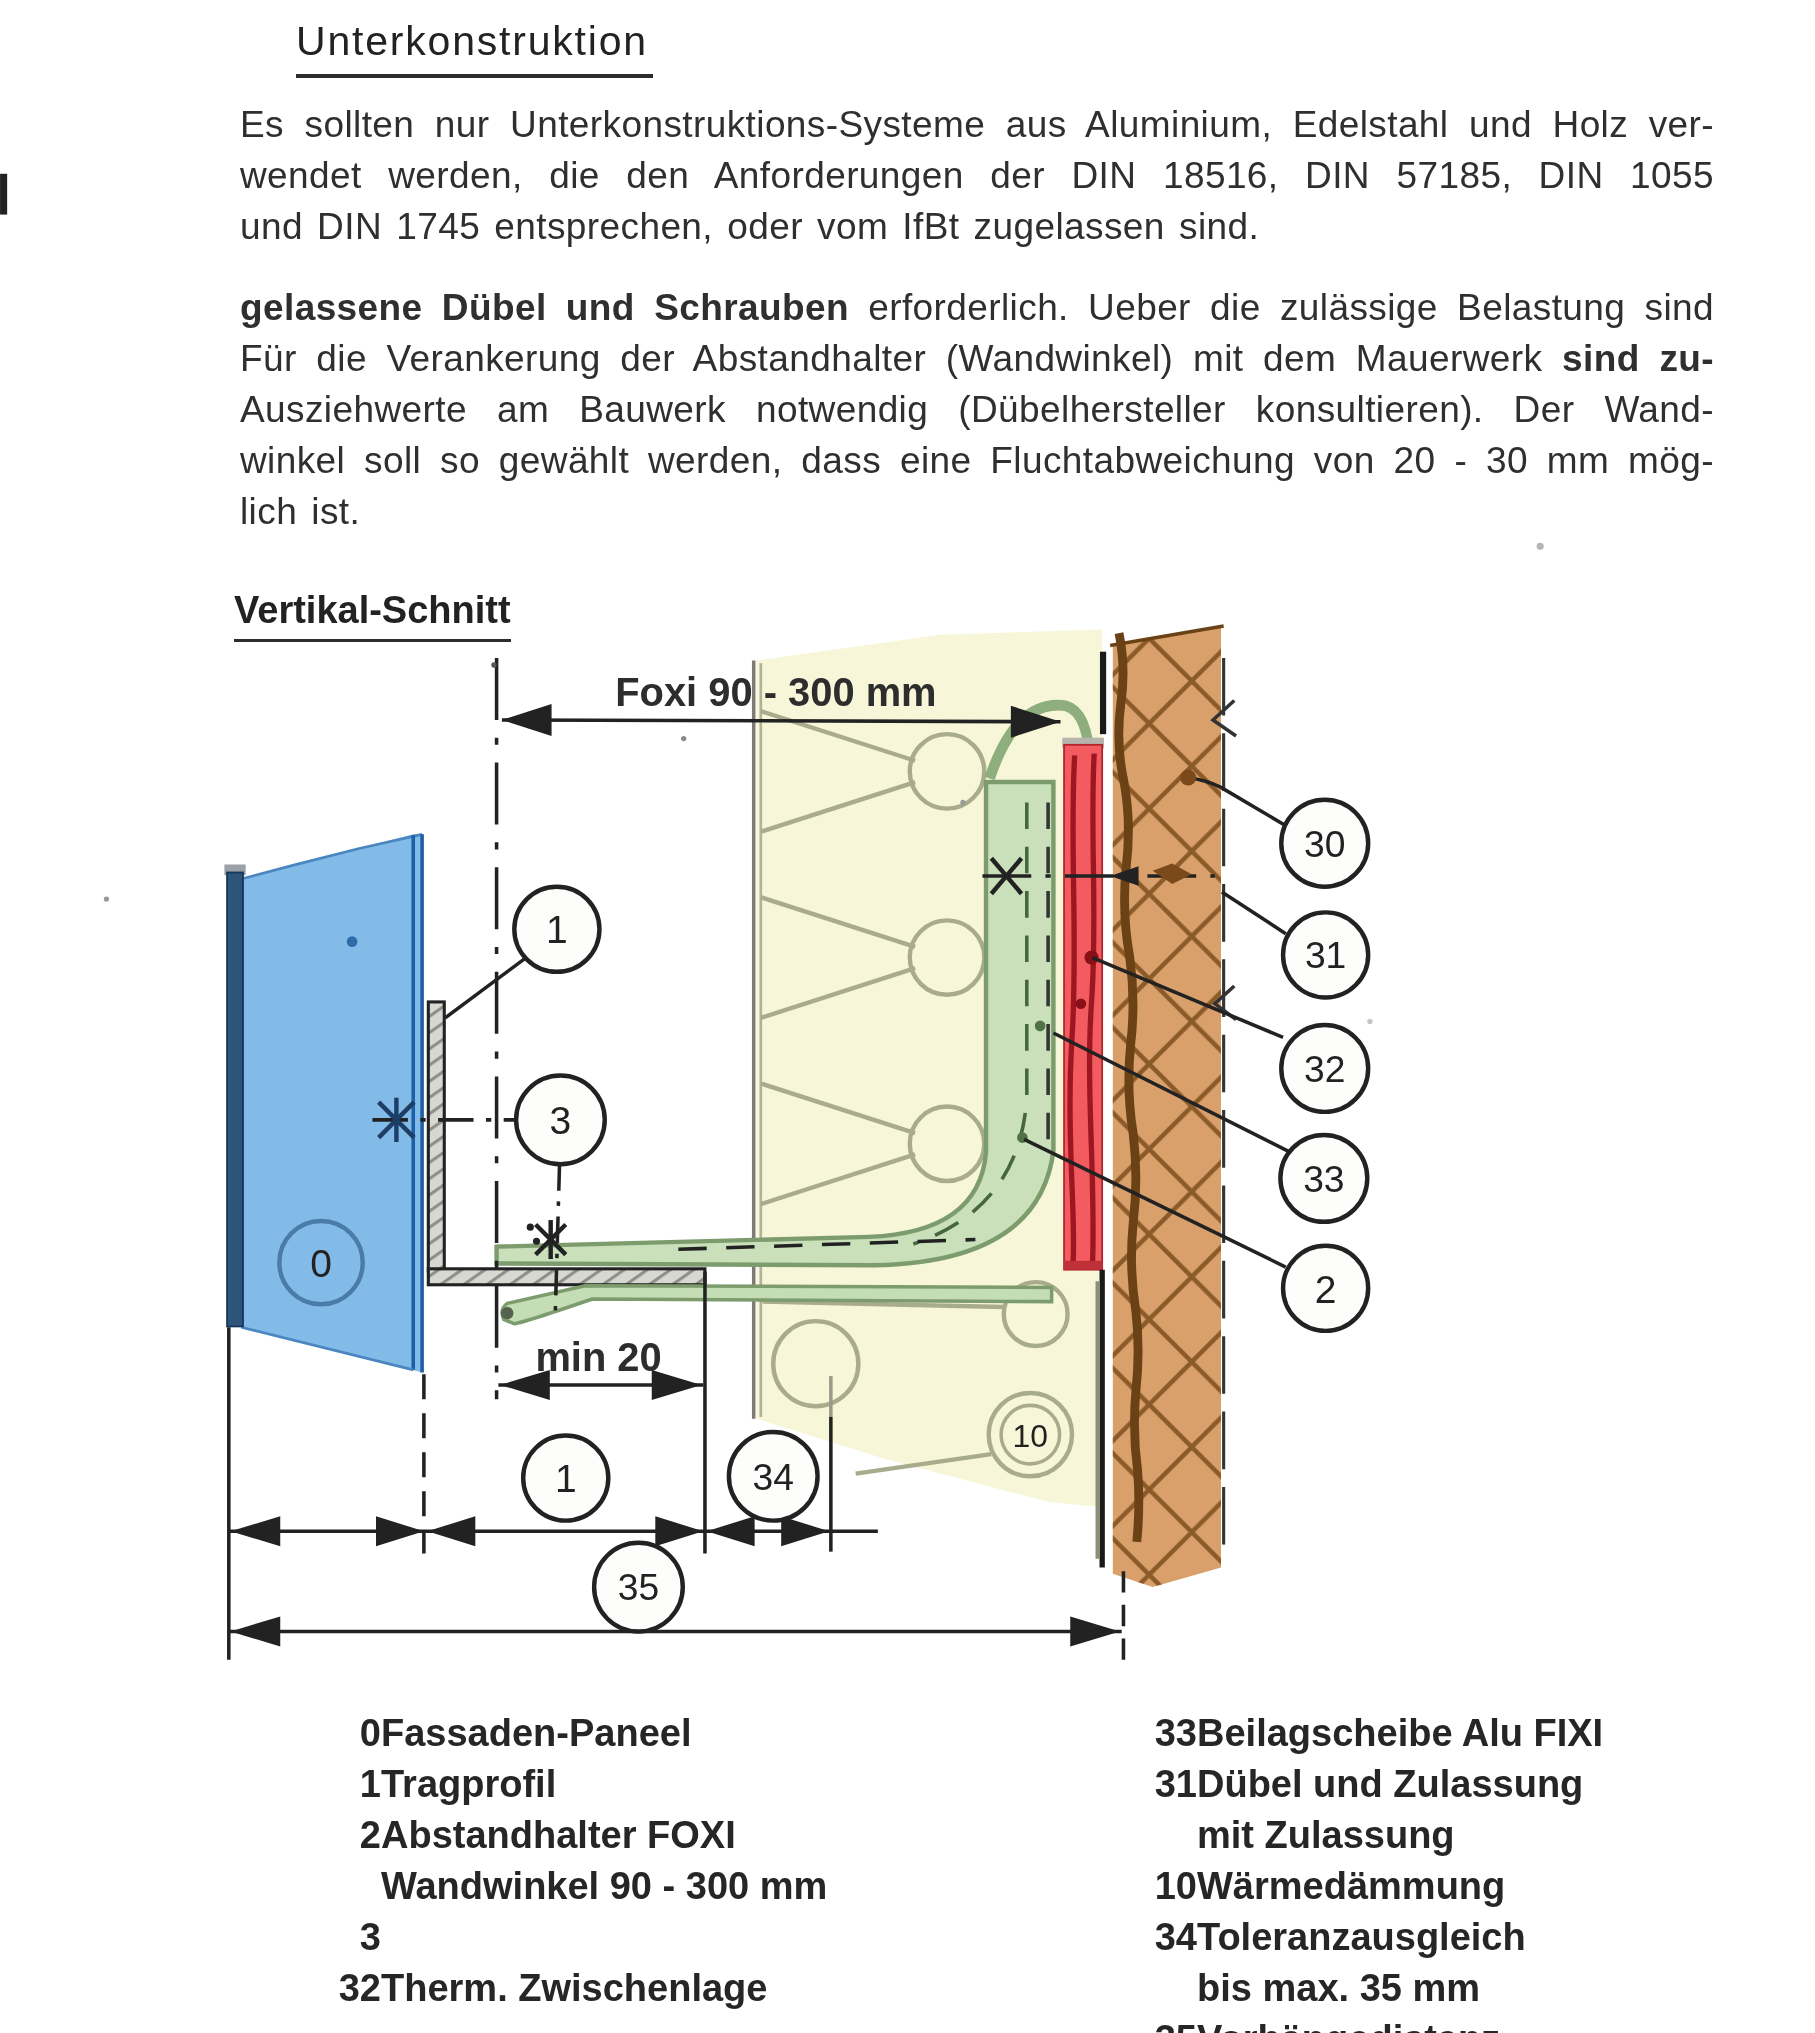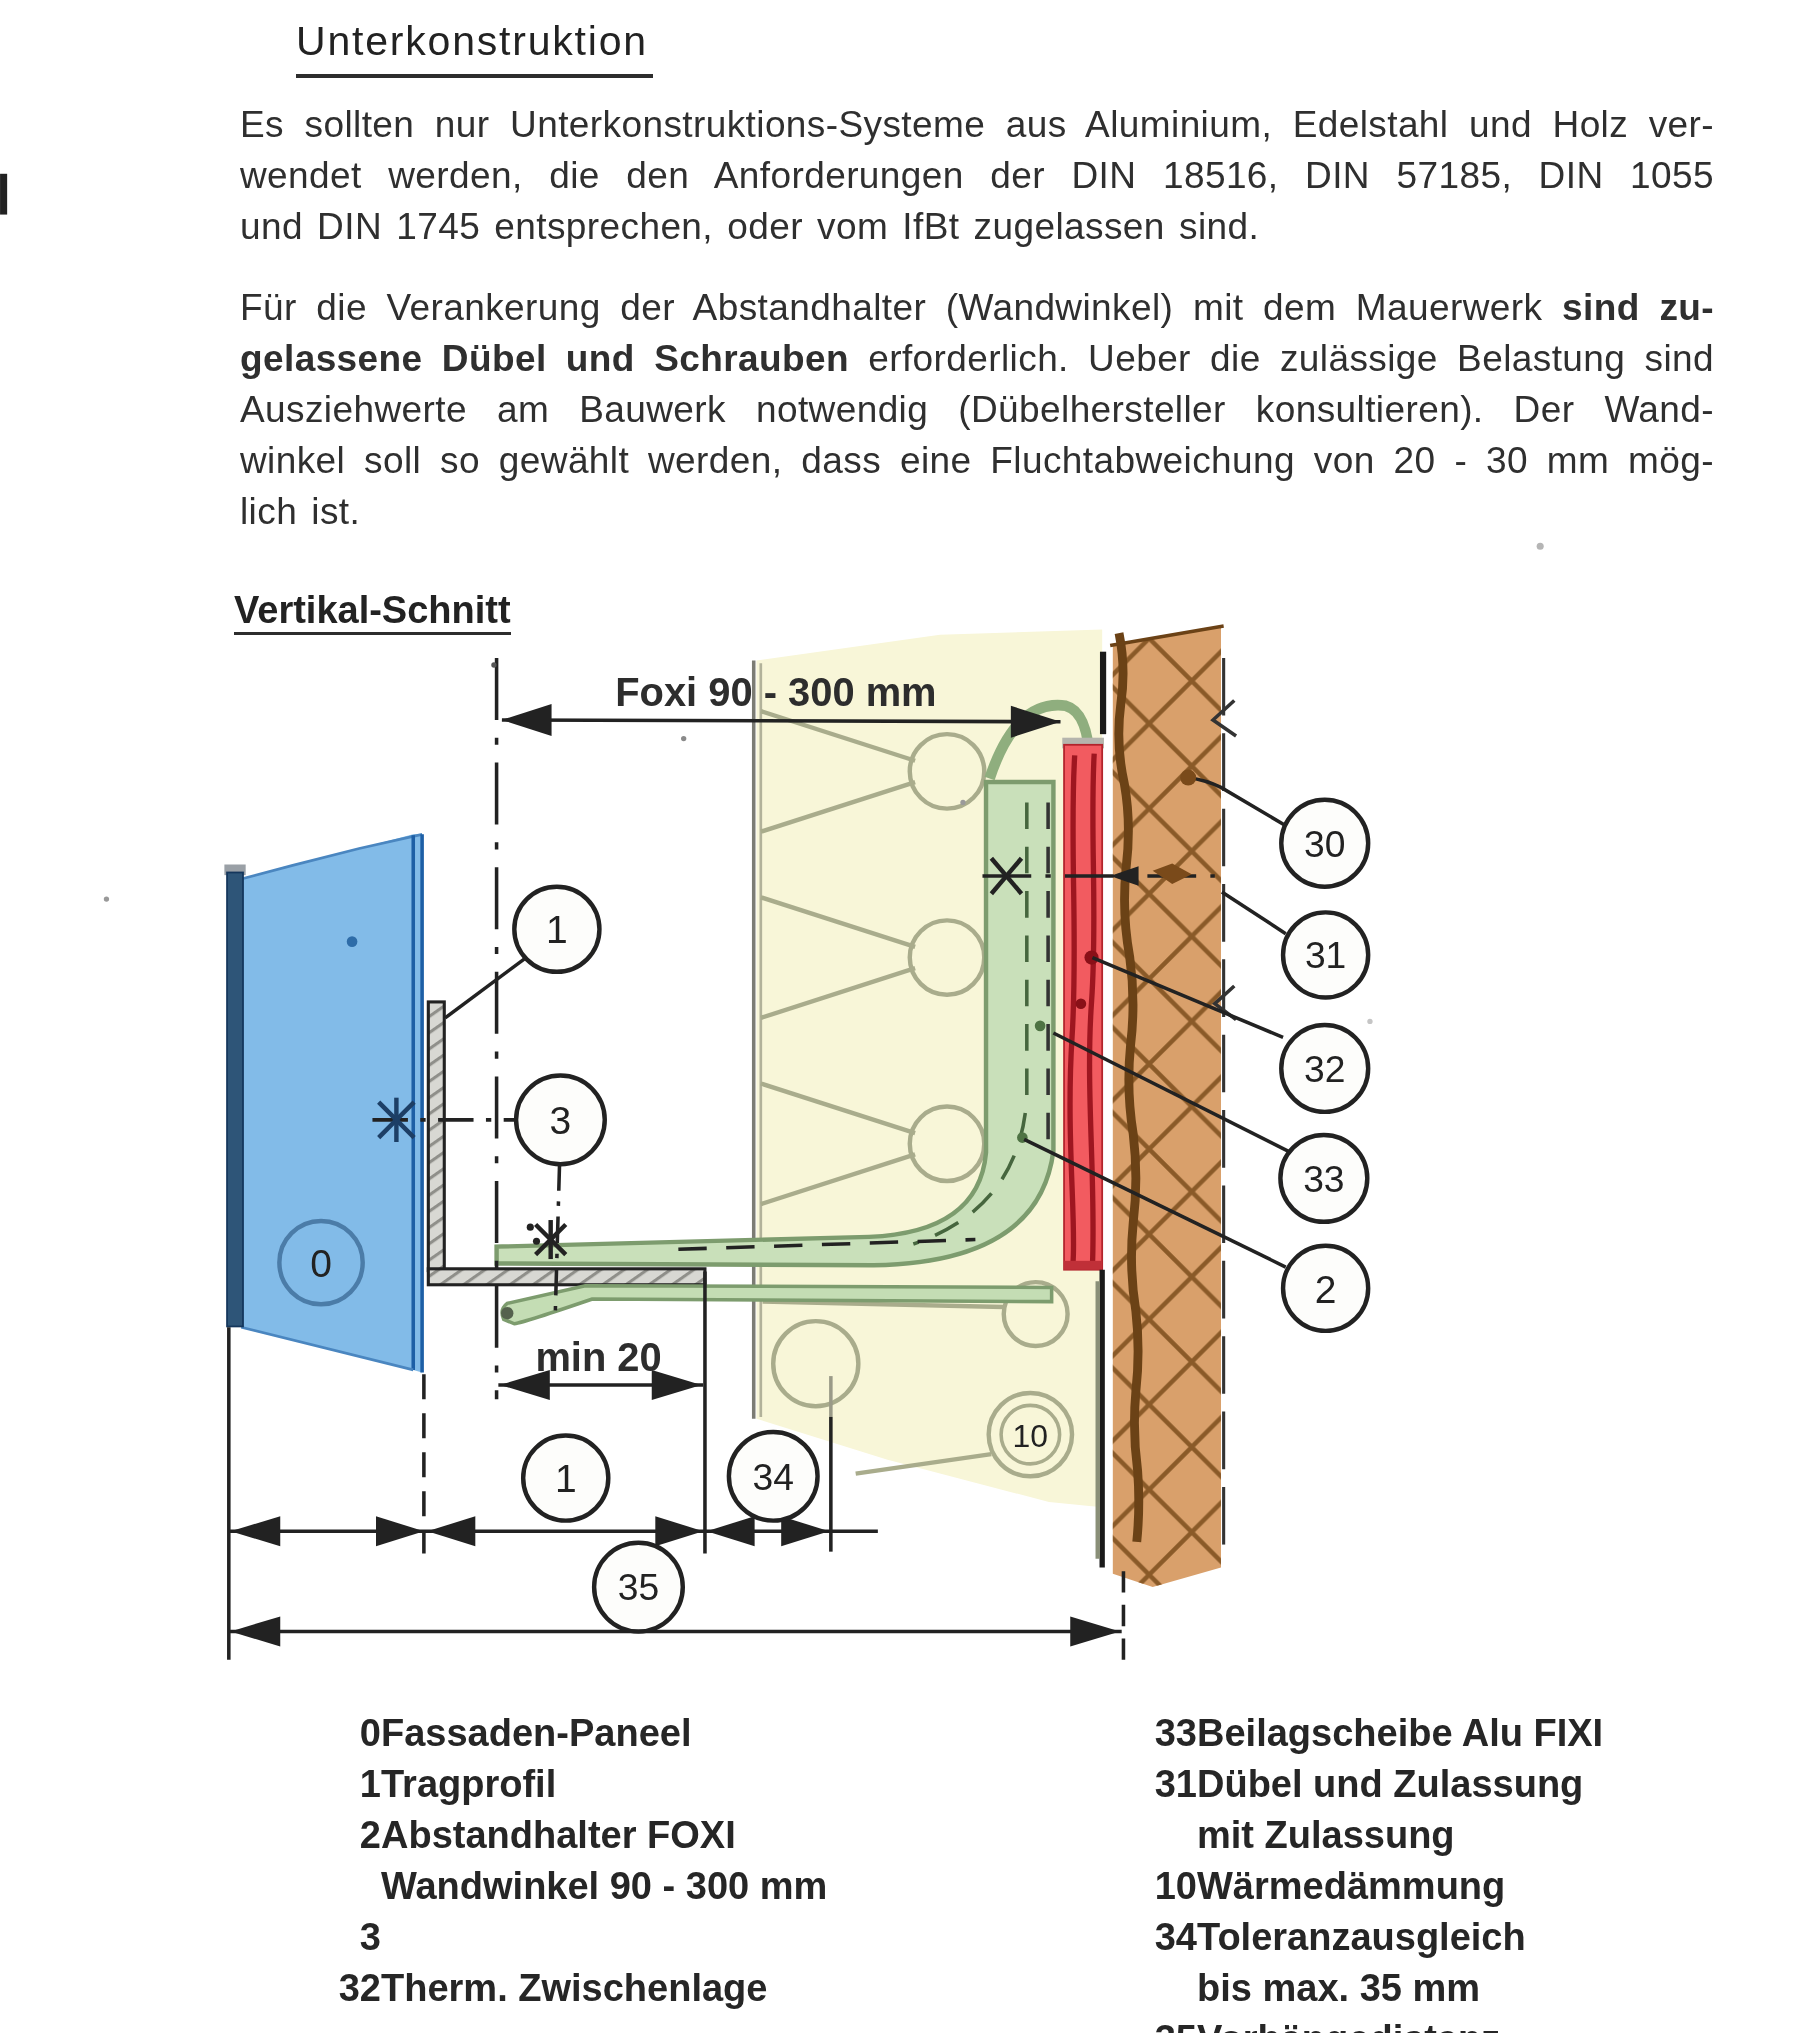--- a/index.html
+++ b/index.html
@@ -8,21 +8,21 @@
   .abs{position:absolute;}
   
   #doc-title{left:296px;top:17.7px;font-size:41px;letter-spacing:1.8px;color:#222;
              border-bottom:4.4px solid #2d2d2d;padding:0 5.3px 8.9px 0;}
   .para{left:240px;width:1474px;font-size:37px;line-height:51px;color:#2f2f2f;
         letter-spacing:0.4px;word-spacing:3.5px;}
   .pline{text-align:justify;text-align-last:justify;white-space:normal;}
   .pline.last{text-align-last:left;}
   .bld{font-weight:700;}
   #section-heading{left:234px;top:589px;font-size:38px;font-weight:700;color:#222;
-                   border-bottom:3.5px solid #2d2d2d;}
+                   border-bottom:3.5px solid #2d2d2d;padding-bottom:7px;}
   
   .legend{top:1708px;font-size:38px;font-weight:700;color:#262626;line-height:51px;}
   .legend .lrow{display:flex;}
   .legend .lnum{width:64px;text-align:right;flex:0 0 64px;}
   .legend .ltxt{white-space:nowrap;text-align:center;}
   #legend-left{left:317px;}
   #legend-right{left:1133px;}
   
   svg text{font-family:"Liberation Sans",sans-serif;fill:#222;}
   .callout-num{font-size:44px;}
@@ -35,22 +35,22 @@
 
   <div class="abs" id="doc-title">Unterkonstruktion</div>
 
   <div class="abs para" style="top:99px;">
     <div class="pline">Es sollten nur Unterkonstruktions-Systeme aus Aluminium, Edelstahl und Holz ver-</div>
     <div class="pline">wendet werden, die den Anforderungen der DIN 18516, DIN 57185, DIN 1055</div>
     <div class="pline last">und DIN 1745 entsprechen, oder vom IfBt zugelassen sind.</div>
   </div>
 
   <div class="abs para" style="top:282px;">
+    <div class="pline"><span class="bld">gelassene Dübel und Schrauben</span><span> erforderlich. Ueber die zulässige Belastung sind</span></div>
     <div class="pline"><span>Für die Verankerung der Abstandhalter (Wandwinkel) mit dem Mauerwerk </span><span class="bld">sind zu-</span></div>
-    <div class="pline"><span class="bld">gelassene Dübel und Schrauben</span><span> erforderlich. Ueber die zulässige Belastung sind</span></div>
     <div class="pline">Ausziehwerte am Bauwerk notwendig (Dübelhersteller konsultieren). Der Wand-</div>
     <div class="pline">winkel soll so gewählt werden, dass eine Fluchtabweichung von 20 - 30 mm mög-</div>
     <div class="pline last">lich ist.</div>
   </div>
 
   <div class="abs" id="section-heading">Vertikal-Schnitt</div>
 
   <svg class="abs" style="left:0;top:0;" width="1816" height="2034" viewBox="0 0 2048 2294">
     <defs>
       <pattern id="rope" width="15" height="15" patternUnits="userSpaceOnUse" patternTransform="rotate(55)">

